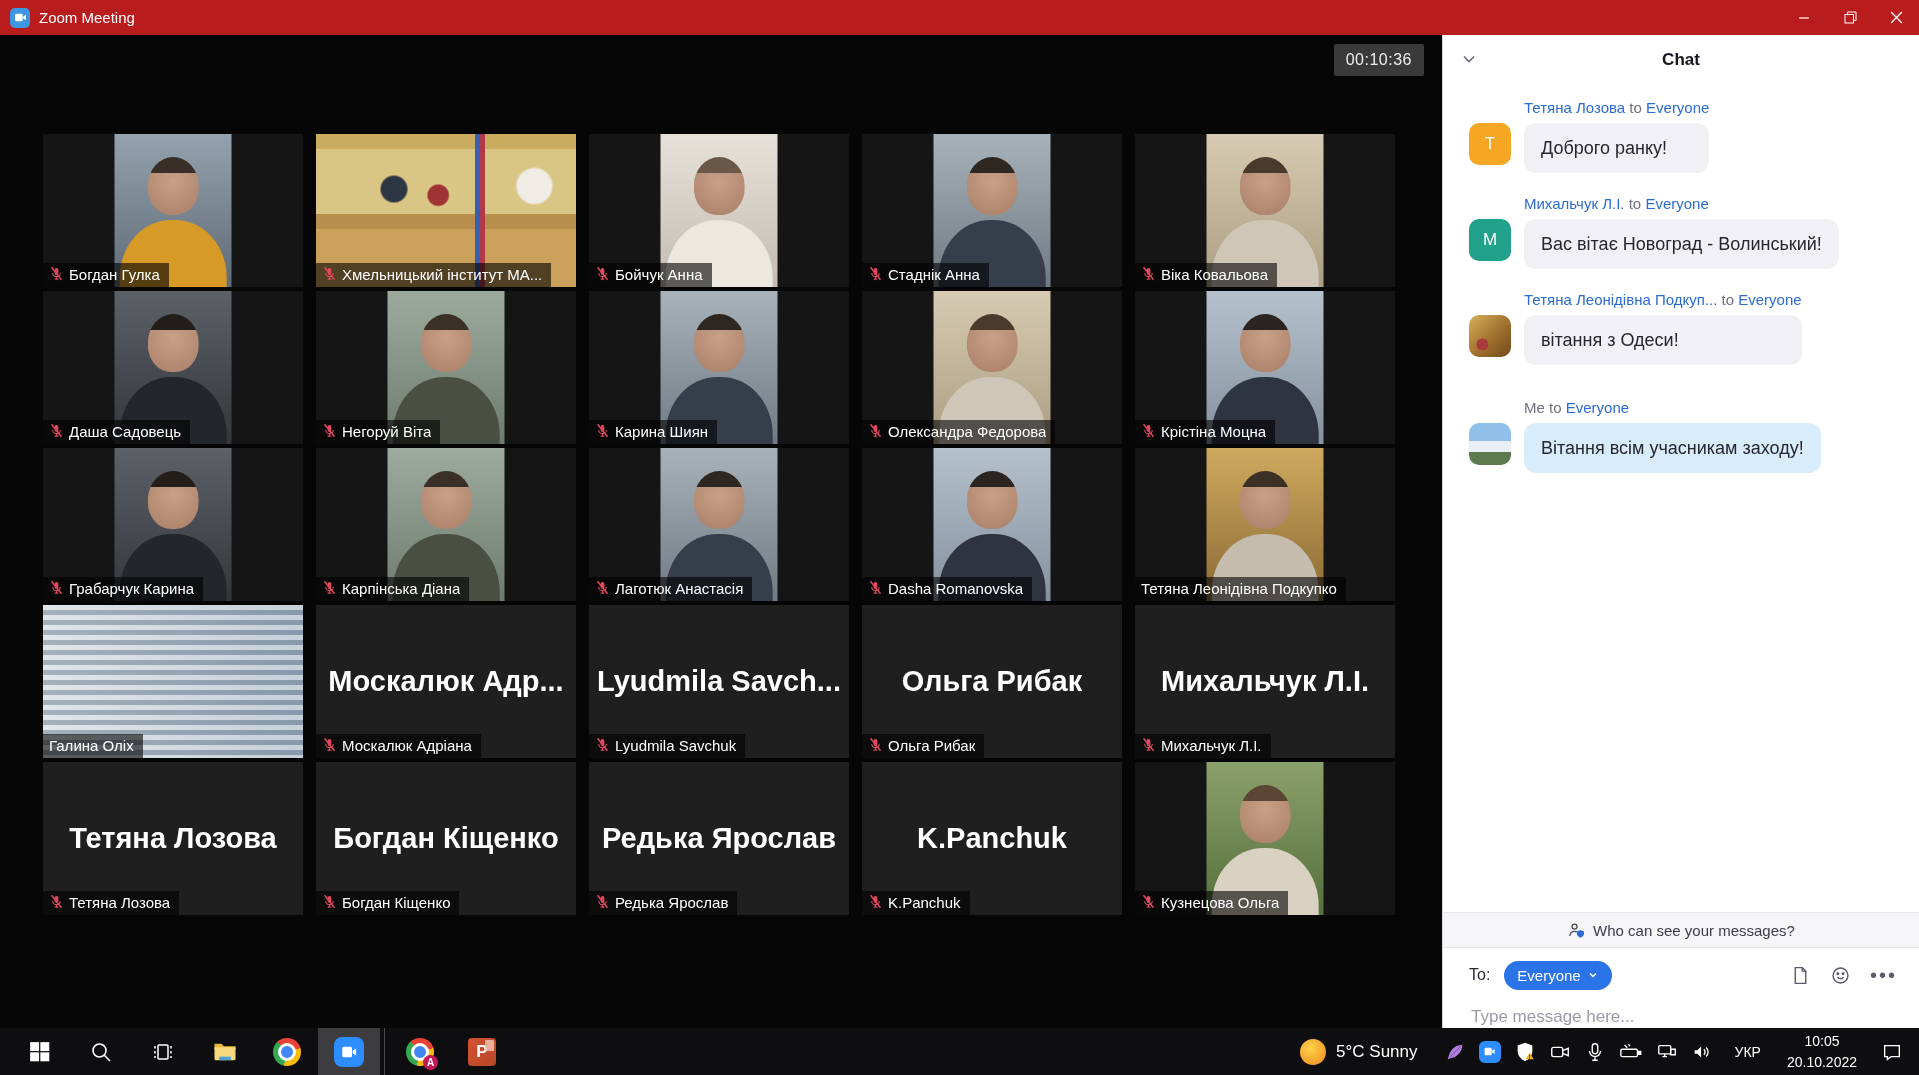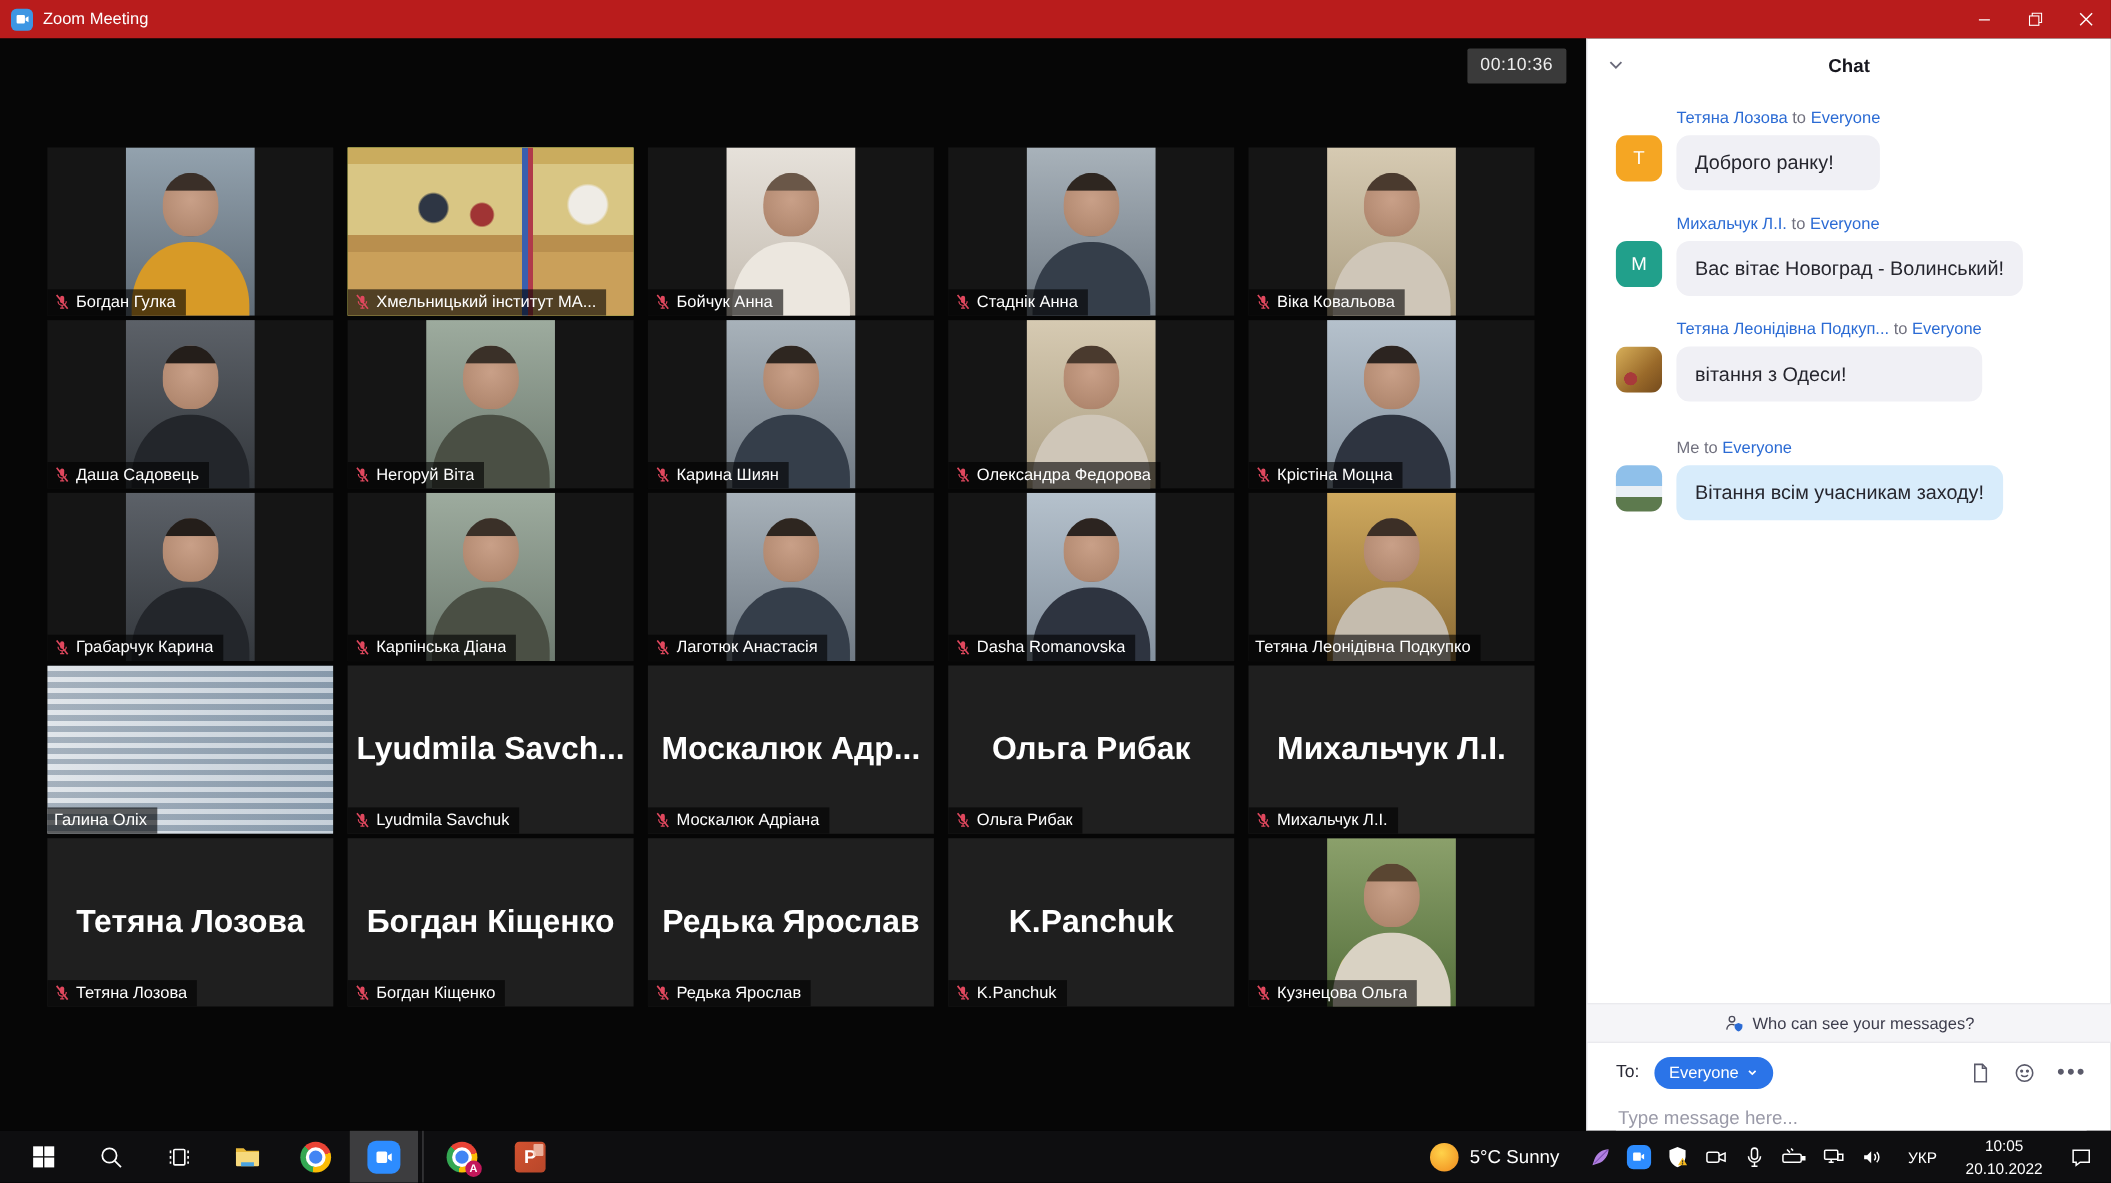--- a/index.html
+++ b/index.html
@@ -49,21 +49,21 @@
       linear-gradient(180deg,var(--wall1),var(--wall2));}
   .sc-office{--shirt:#2e3440;--hair:#241c18;
     background-image:repeating-linear-gradient(180deg,rgba(255,255,255,.40) 0 5px,rgba(90,110,130,.35) 5px 10px),
       linear-gradient(90deg,#cdd5dd,#9fb0c0);}
   .sc-classroom{background-image:
       radial-gradient(circle at 30% 36%,#2e3644 0 6%,transparent 7%),
       radial-gradient(circle at 47% 40%,#a03434 0 6%,transparent 7%),
       radial-gradient(circle at 84% 34%,#efece6 0 7%,transparent 8%),
       linear-gradient(90deg,transparent 0 61%,#3a5fae 61% 63%,#b03a4a 63% 65%,transparent 65%),
       linear-gradient(180deg,#caac5e 0 10%,#d9c684 10% 52%,#b98f4e 52% 62%,#caa05a 62% 100%);}
-  .nlabel{position:absolute;left:0;bottom:0;z-index:5;display:flex;align-items:center;gap:5px;
+  .nlabel{position:absolute;left:0;bottom:0;z-index:5;display:flex;gap:5px;
     background:rgba(0,0,0,.60);color:#fff;font-size:15px;padding:3px 9px 4px 6px;
     max-width:calc(100% - 12px);white-space:nowrap;}
   .nlabel .nm{overflow:hidden;text-overflow:ellipsis;}
   
   .chat{position:absolute;left:1442px;top:0;width:477px;height:993px;background:#fff;
     border-left:1px solid #d8d8dc;box-sizing:border-box;display:flex;flex-direction:column;}
   .chat-header{height:50px;display:flex;align-items:center;position:relative;flex:0 0 auto;}
   .chat-collapse{position:absolute;left:16px;top:14px;cursor:pointer;}
   .chat-title{width:100%;text-align:center;font-weight:bold;font-size:17px;color:#16161e;}
   .msgs{flex:1 1 auto;overflow:hidden;padding:14px 18px 0 26px;box-sizing:border-box;}
@@ -320,39 +320,39 @@
             <span class="nm">Тетяна Леонідівна Подкупко</span>
           </div>
         </div>
         <div class="tile">
           <div class="vid vfull sc-office"></div>
           <div class="nlabel">
             <span class="nm">Галина Оліх</span>
           </div>
         </div>
         <div class="tile novid">
+          <div class="bigname">Москалюк  Адр...</div>
+          <div class="nlabel">
+            <svg viewBox="0 0 24 24" width="15" height="15">
+              <path fill="#e0485e" d="M12 3a3 3 0 0 1 3 3v5a3 3 0 0 1-6 0V6a3 3 0 0 1 3-3z"></path>
+              <path fill="none" stroke="#e0485e" stroke-width="1.8" d="M6 11a6 6 0 0 0 12 0M12 17v4M9 21h6"></path>
+              <line x1="4" y1="2" x2="20" y2="22" stroke="#e0485e" stroke-width="2.4"></line>
+            </svg>
+            <span class="nm">Москалюк Адріана</span>
+          </div>
+        </div>
+        <div class="tile novid">
           <div class="bigname">Lyudmila  Savch...</div>
           <div class="nlabel">
             <svg viewBox="0 0 24 24" width="15" height="15">
               <path fill="#e0485e" d="M12 3a3 3 0 0 1 3 3v5a3 3 0 0 1-6 0V6a3 3 0 0 1 3-3z"></path>
               <path fill="none" stroke="#e0485e" stroke-width="1.8" d="M6 11a6 6 0 0 0 12 0M12 17v4M9 21h6"></path>
               <line x1="4" y1="2" x2="20" y2="22" stroke="#e0485e" stroke-width="2.4"></line>
             </svg>
             <span class="nm">Lyudmila Savchuk</span>
-          </div>
-        </div>
-        <div class="tile novid">
-          <div class="bigname">Москалюк  Адр...</div>
-          <div class="nlabel">
-            <svg viewBox="0 0 24 24" width="15" height="15">
-              <path fill="#e0485e" d="M12 3a3 3 0 0 1 3 3v5a3 3 0 0 1-6 0V6a3 3 0 0 1 3-3z"></path>
-              <path fill="none" stroke="#e0485e" stroke-width="1.8" d="M6 11a6 6 0 0 0 12 0M12 17v4M9 21h6"></path>
-              <line x1="4" y1="2" x2="20" y2="22" stroke="#e0485e" stroke-width="2.4"></line>
-            </svg>
-            <span class="nm">Москалюк Адріана</span>
           </div>
         </div>
         <div class="tile novid">
           <div class="bigname">Ольга Рибак</div>
           <div class="nlabel">
             <svg viewBox="0 0 24 24" width="15" height="15">
               <path fill="#e0485e" d="M12 3a3 3 0 0 1 3 3v5a3 3 0 0 1-6 0V6a3 3 0 0 1 3-3z"></path>
               <path fill="none" stroke="#e0485e" stroke-width="1.8" d="M6 11a6 6 0 0 0 12 0M12 17v4M9 21h6"></path>
               <line x1="4" y1="2" x2="20" y2="22" stroke="#e0485e" stroke-width="2.4"></line>
             </svg>

